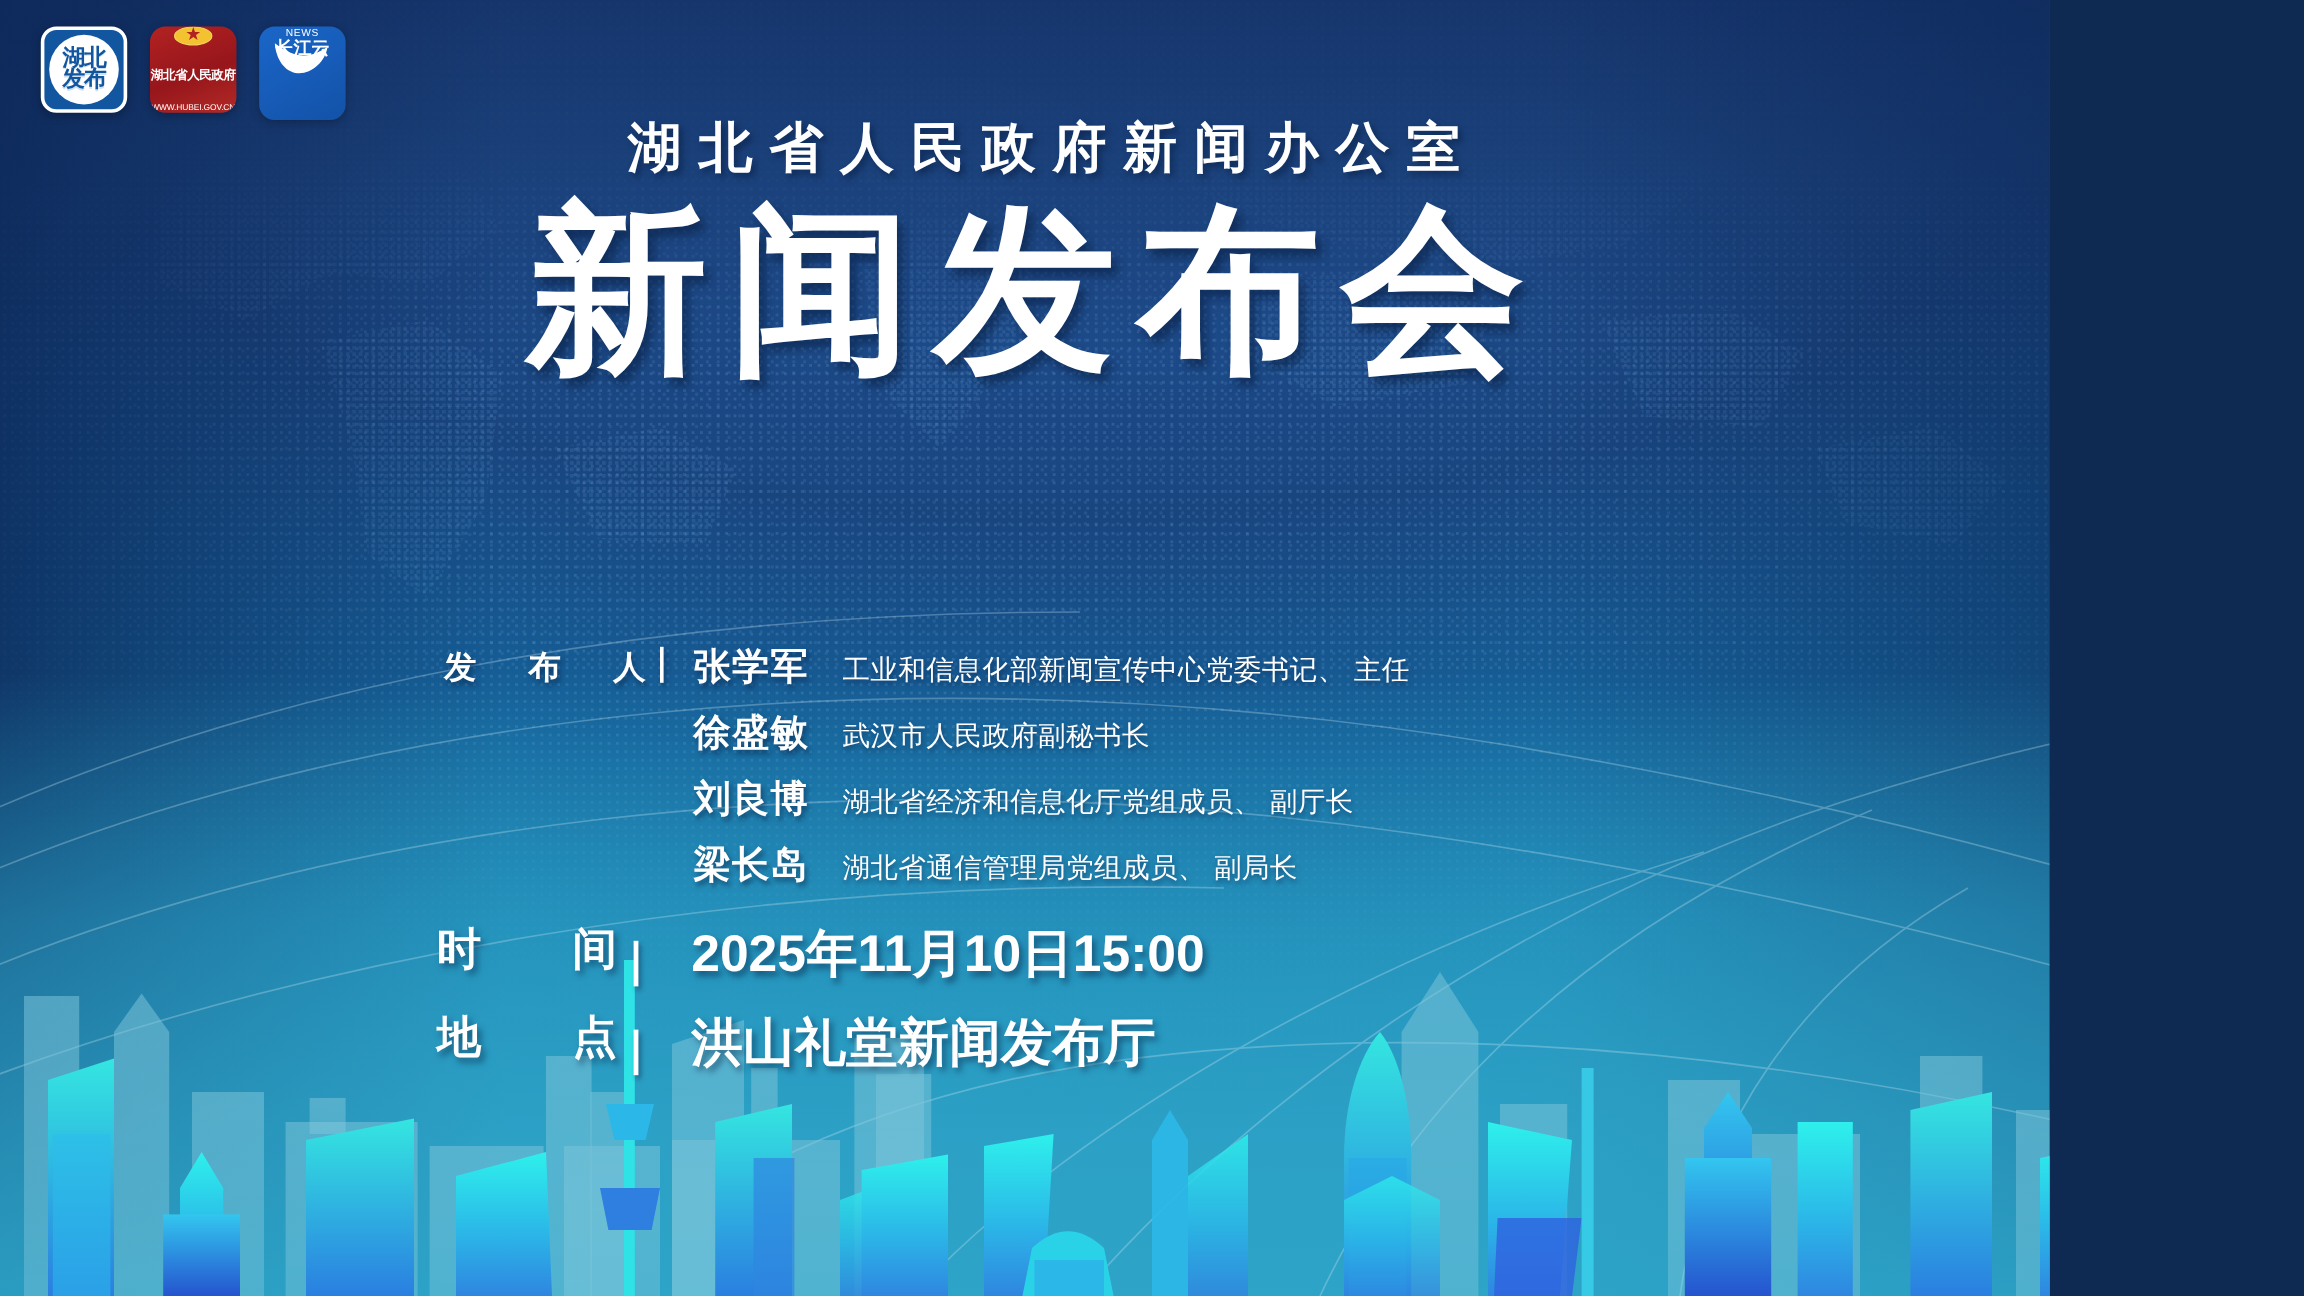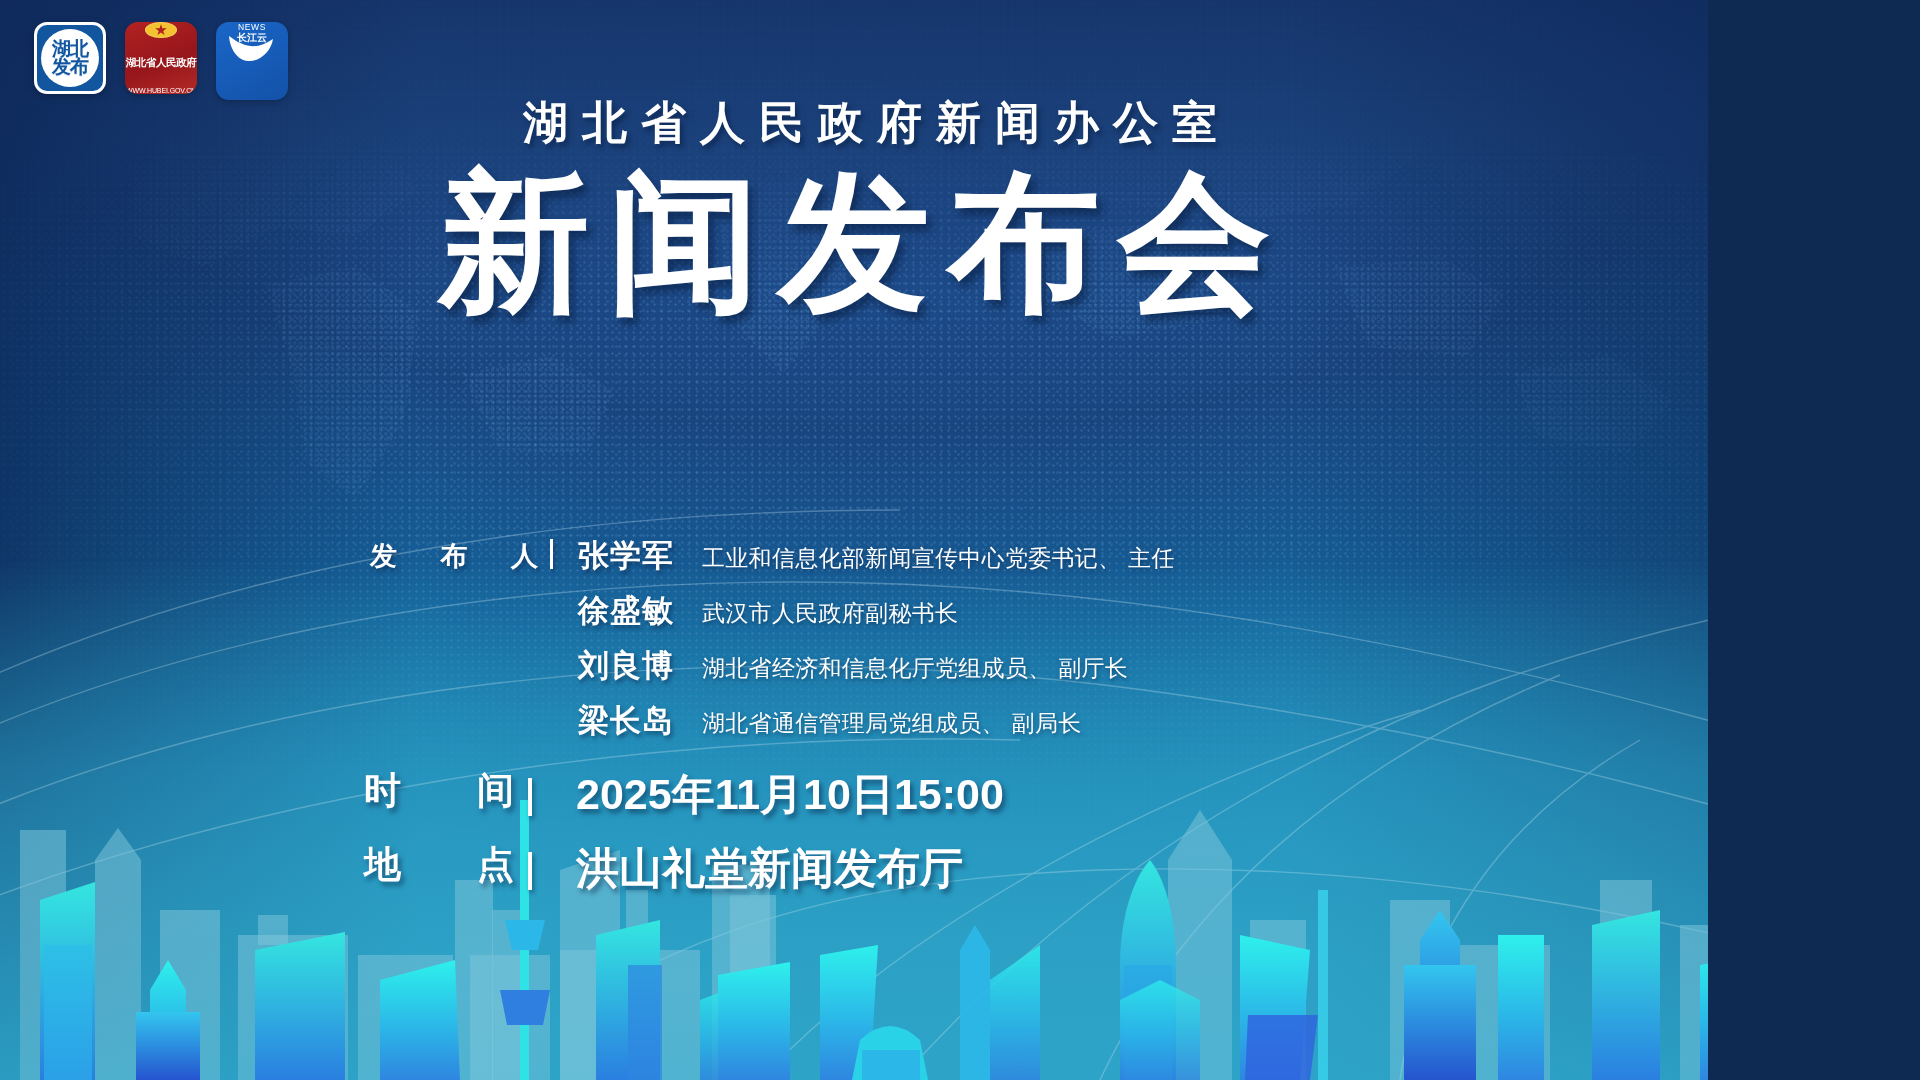--- a/index.html
+++ b/index.html
@@ -66,21 +66,21 @@
   .emblem{width:30px;height:30px;border-radius:50%;background:#f2c230;
         border:1.6px solid #f6d25a;position:relative;margin-bottom:1px;}
   .emblem:before{content:"★";position:absolute;left:50%;top:42%;transform:translate(-50%,-50%);
         color:#b32222;font-size:15px;line-height:1;}
   .logo-b .l1{color:#fff;font-size:10.5px;font-weight:bold;letter-spacing:-.4px;}
   .logo-b .l2{color:#fff;font-size:7px;letter-spacing:-.1px;}
   .logo-c{background:linear-gradient(150deg,#1a66c8 0%,#1352a8 100%);
         display:flex;flex-direction:column;align-items:center;justify-content:flex-start;padding-bottom:6px;}
   .swoosh{position:absolute;left:11px;top:8px;width:50px;height:34px;}
   .logo-c .news{color:#fff;font-size:8.5px;letter-spacing:.6px;margin-bottom:1px;}
-  .logo-c .cjy{color:#fff;font-size:10px;font-weight:bold;letter-spacing:0px;line-height:1;}
+  .logo-c .cjy{color:#fff;font-size:15px;font-weight:bold;letter-spacing:0px;line-height:1;}
 
   
   .heads{position:absolute;left:0;right:0;top:98px;text-align:center;z-index:10;}
   .org{
     color:#ffffff;font-size:45px;font-weight:bold;letter-spacing:14px;
     text-indent:14px;line-height:1.1;
     text-shadow:3px 4px 5px rgba(5,25,60,.55);
     padding-left:32px;
   }
   .mega{
@@ -117,21 +117,21 @@
     text-shadow:1px 2px 4px rgba(5,25,60,.5);
   }
   .when{margin-top:24px;display:flex;align-items:baseline;margin-left:576px;}
   .where{margin-top:16px;display:flex;align-items:baseline;margin-left:576px;}
   .when-inner,.where-inner{position:relative;}
   .big-val{
     color:#ffffff;font-size:43px;font-weight:bold;letter-spacing:0px;
     text-shadow:3px 4px 5px rgba(5,25,60,.5);
   }
   .labelcol{
-    position:absolute;left:-212px;top:0;display:flex;align-items:center;
+    position:absolute;left:-212px;top:0;display:flex;align-items:flex-end;
   }
   .lbl-wide{
     width:150px;text-align:justify;text-align-last:justify;
     color:#fff;font-size:37px;font-weight:bold;
     text-shadow:3px 4px 5px rgba(5,25,60,.5);
   }
   .bar-wide{
     display:inline-block;width:3.5px;height:38px;background:#fff;
     margin:0 14px 0 14px;position:relative;top:6px;
     box-shadow:2px 3px 4px rgba(5,25,60,.45);

